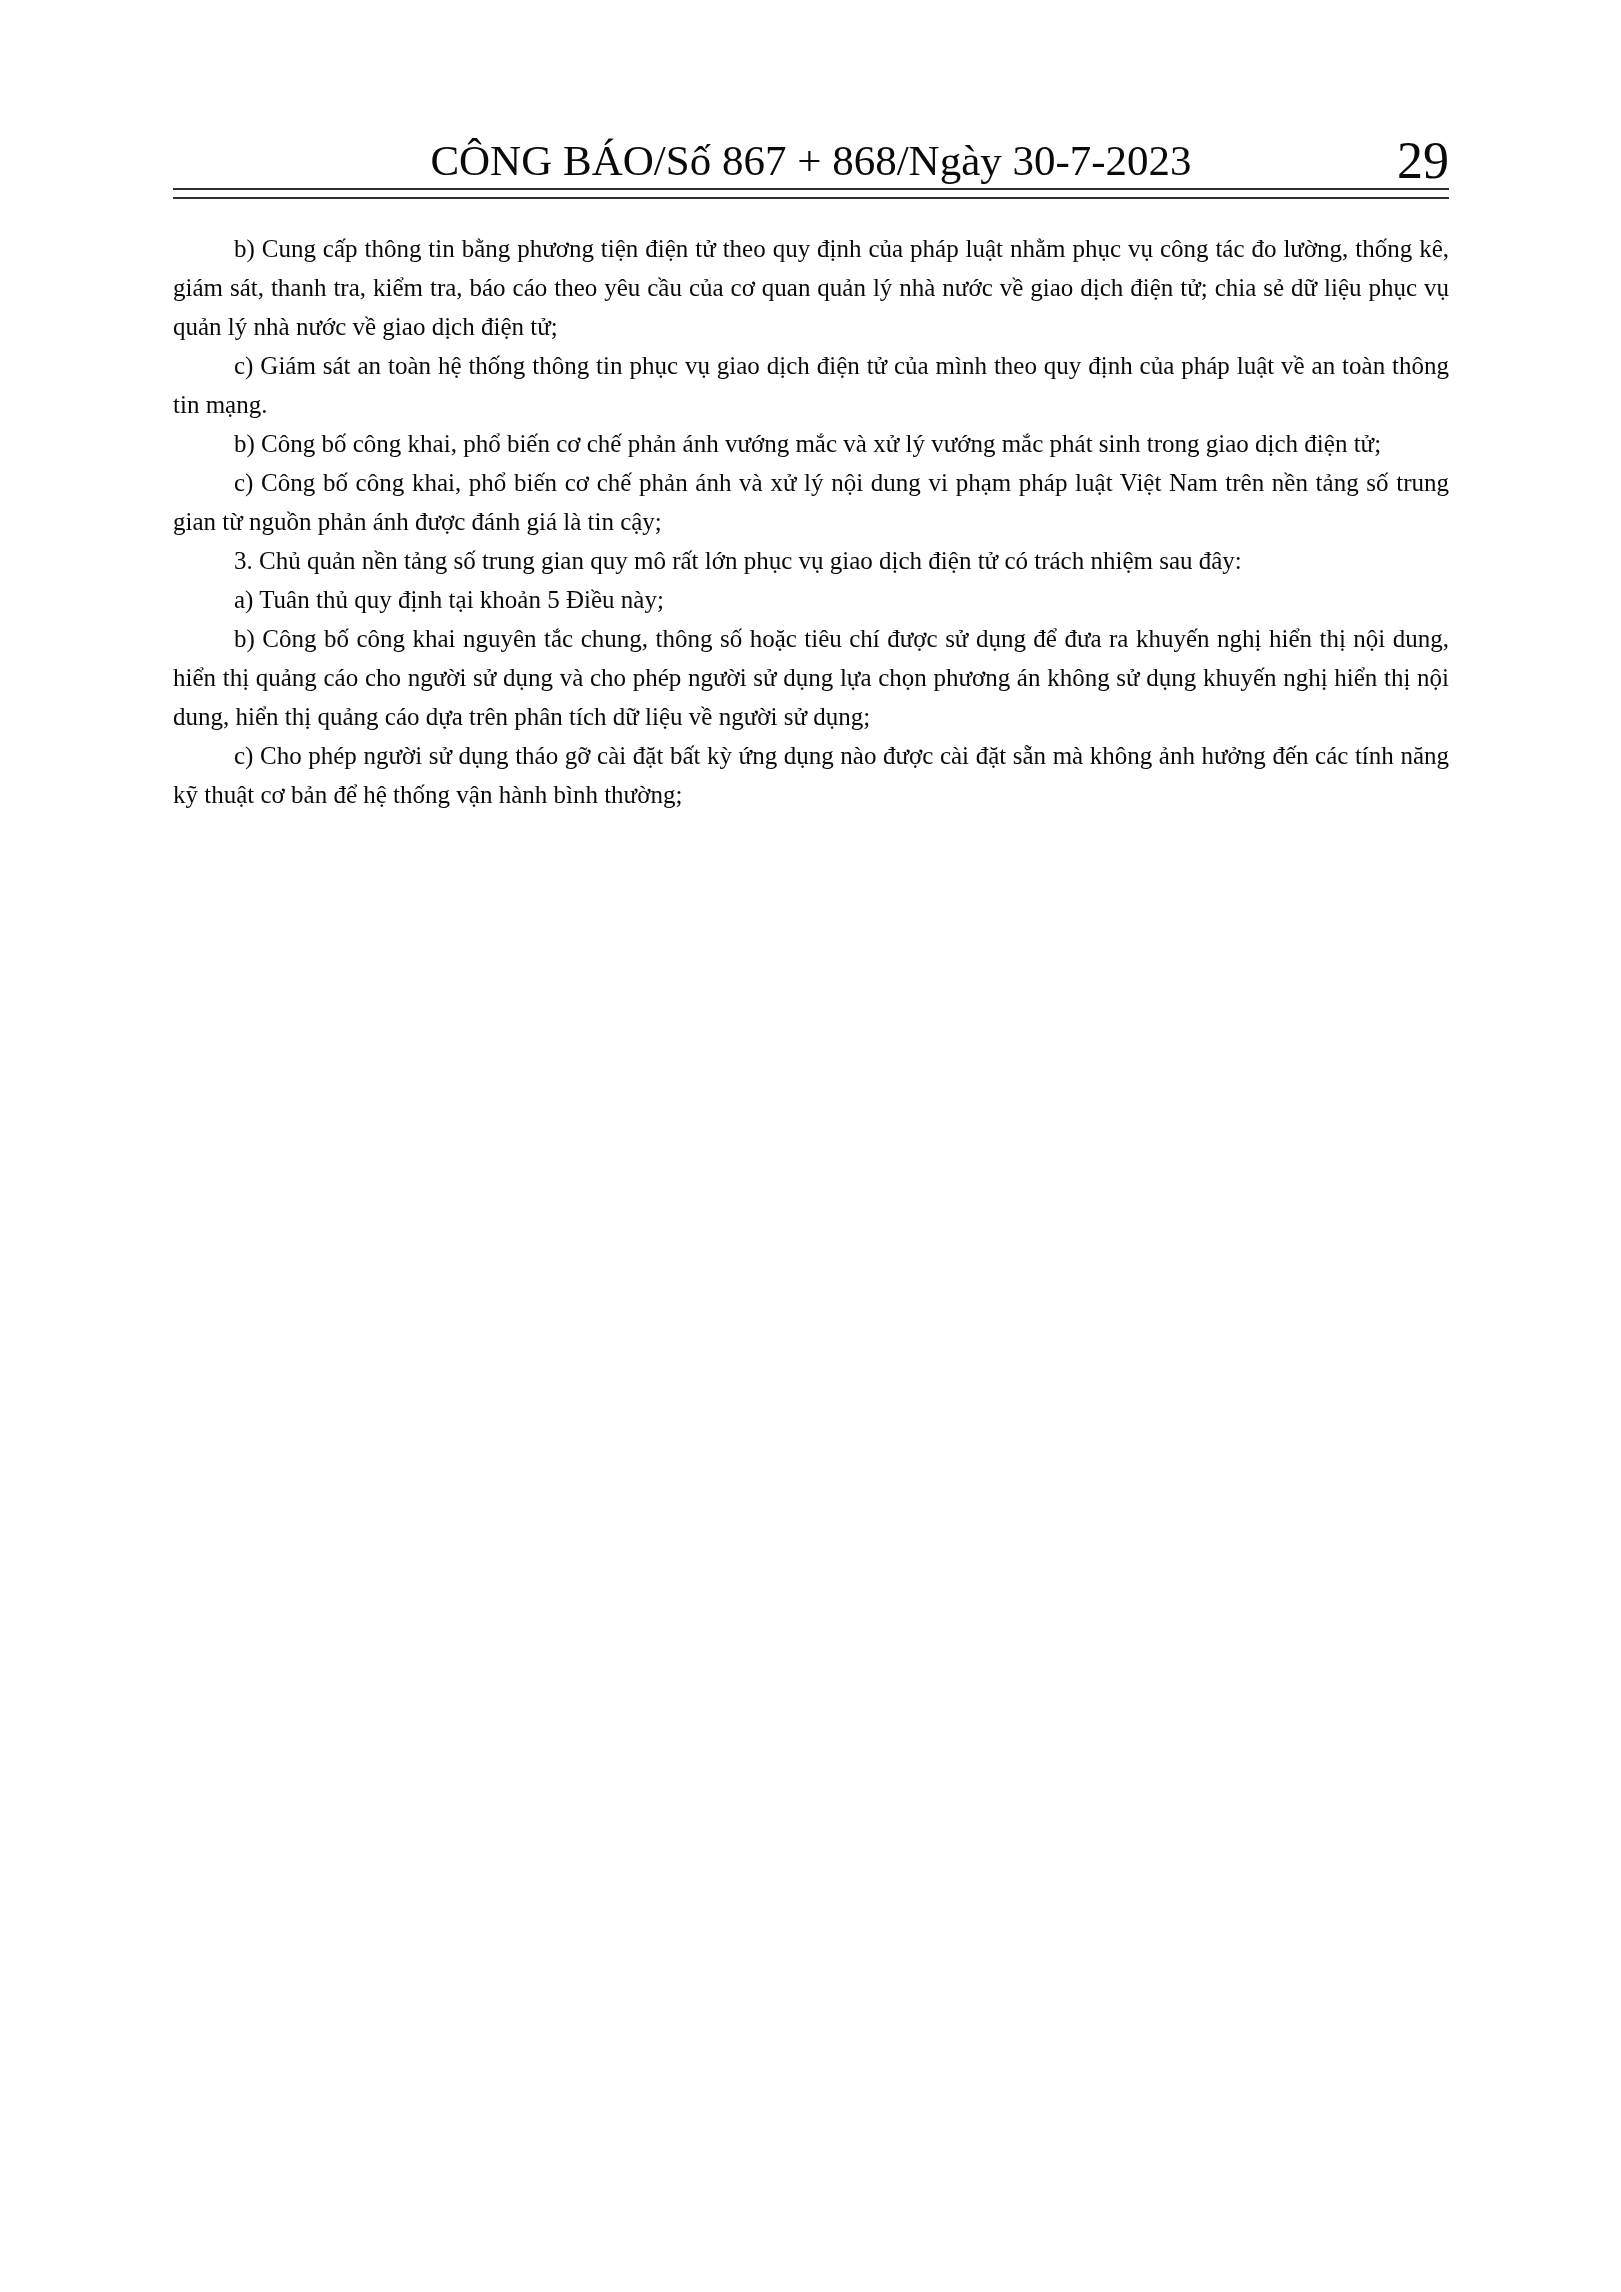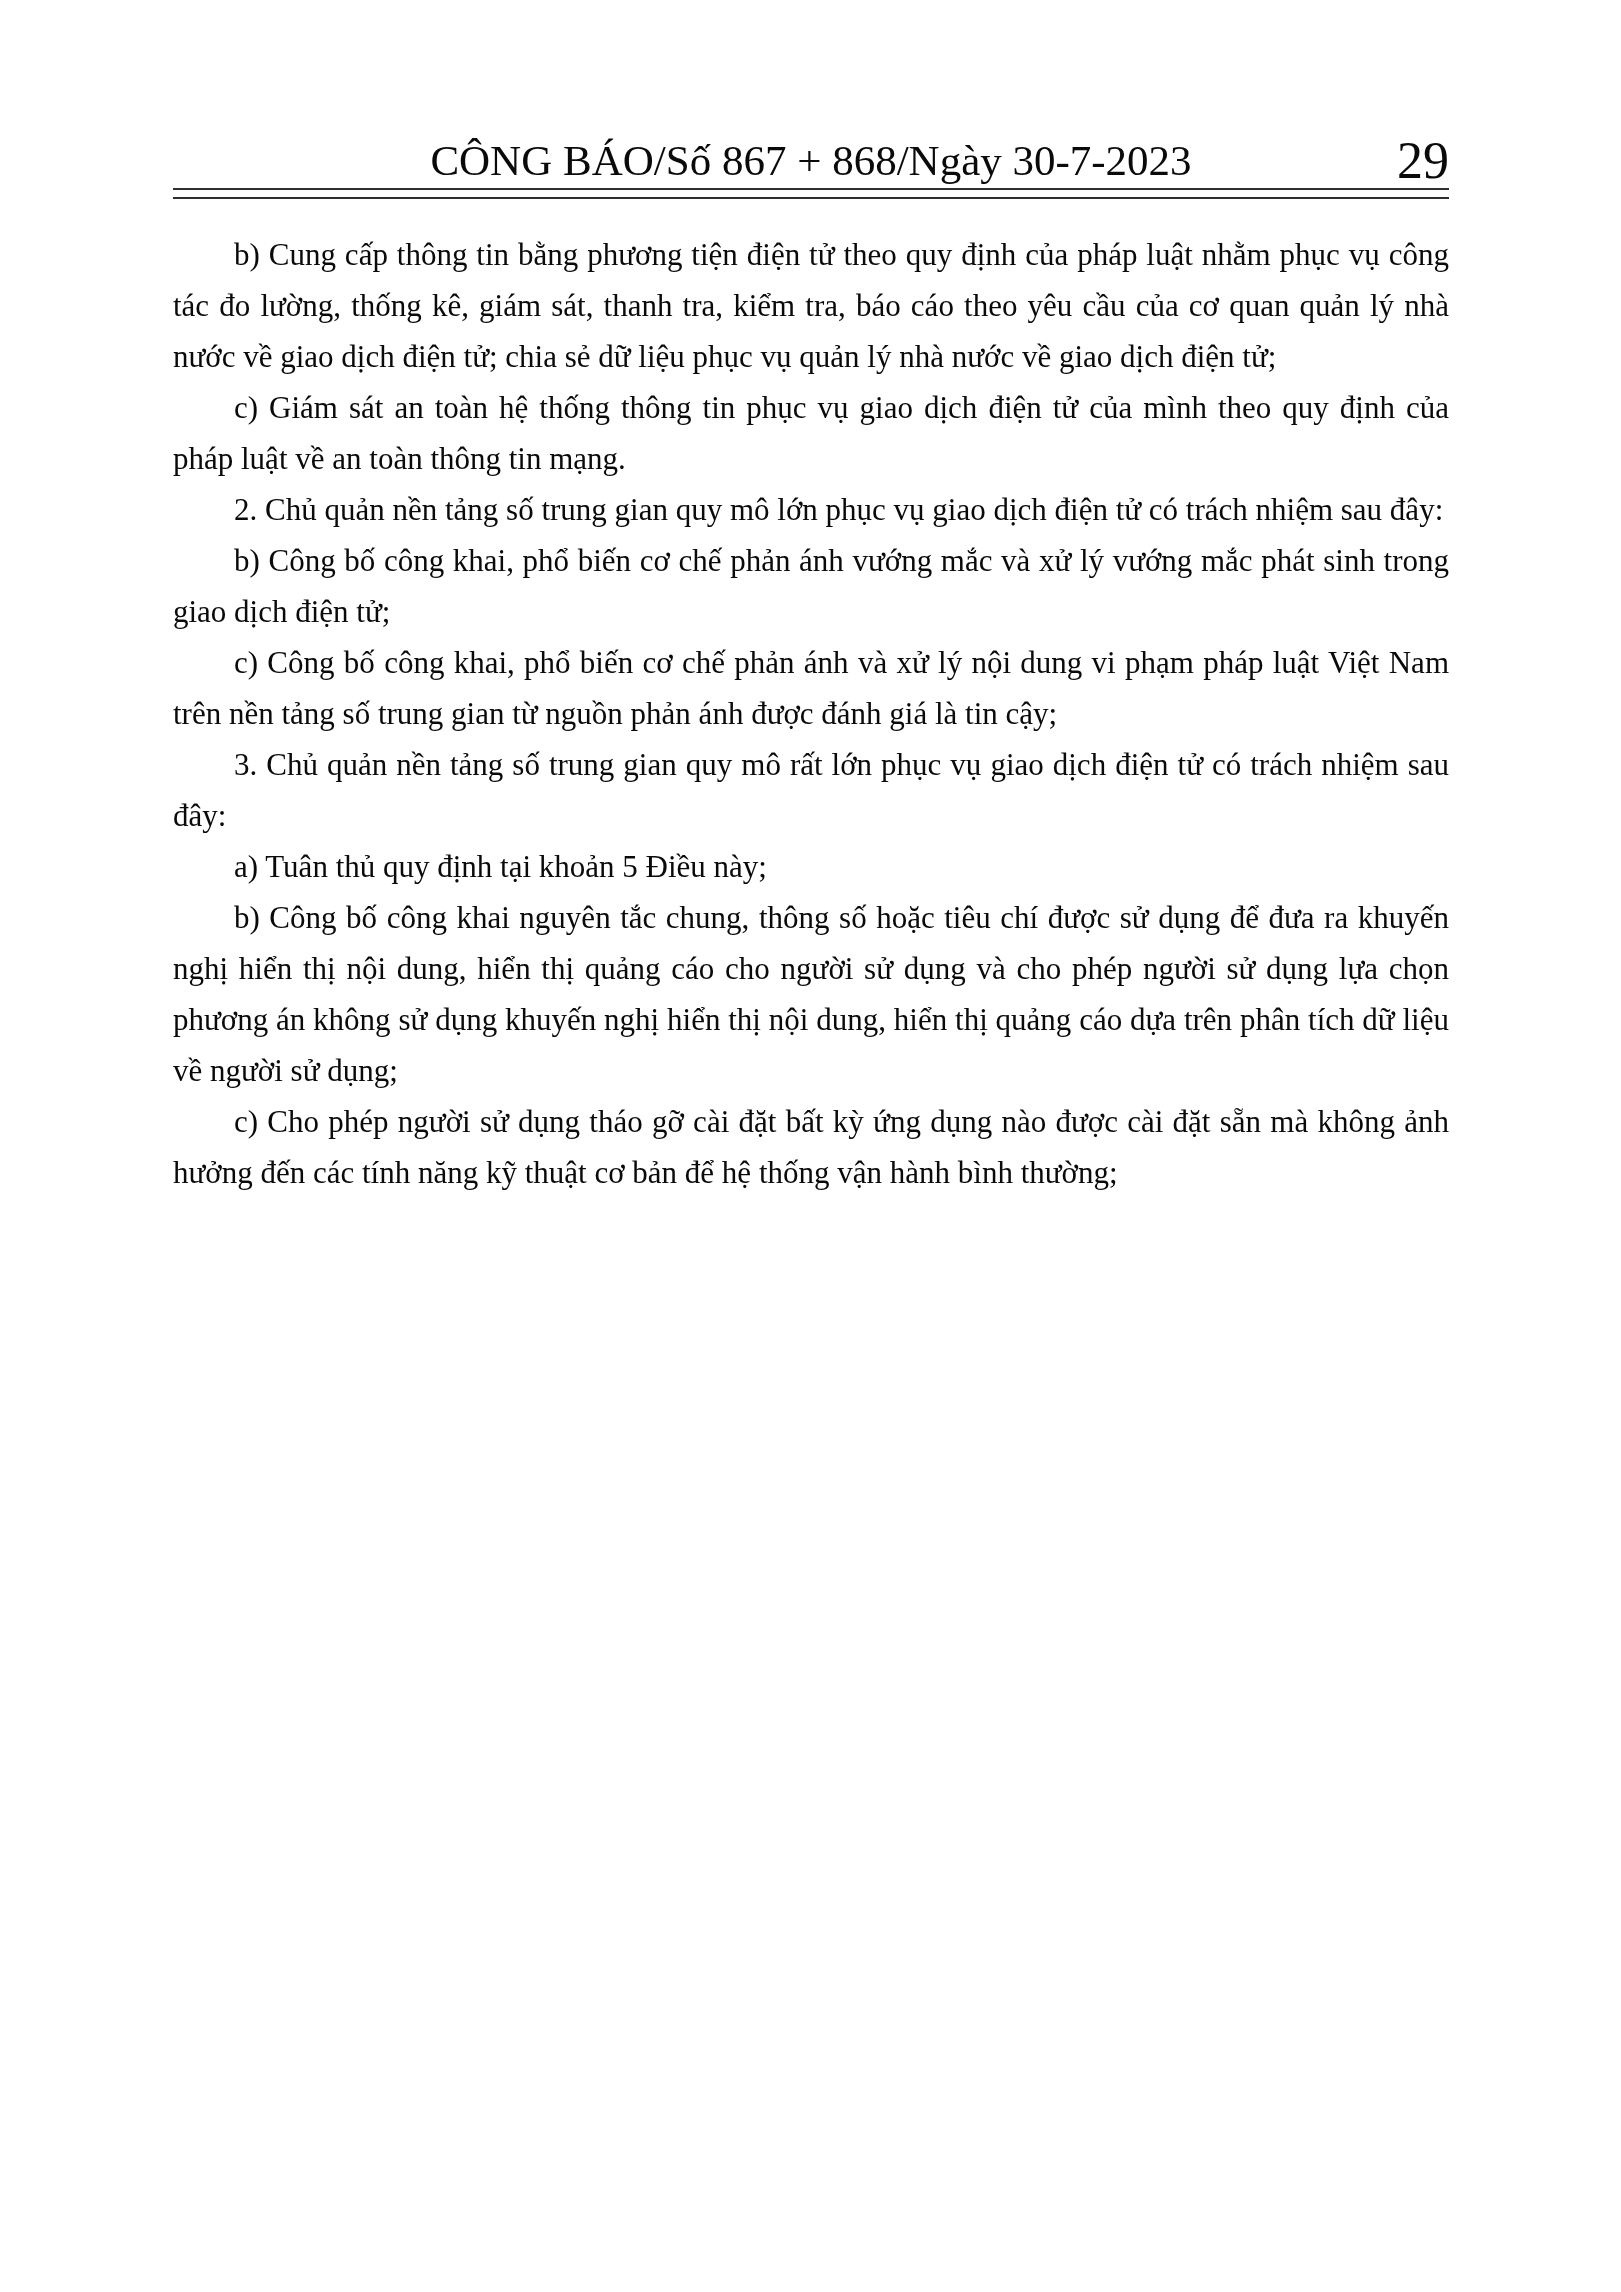--- a/index.html
+++ b/index.html
@@ -41,22 +41,22 @@
     height: 10.8px;
     box-sizing: border-box;
     border-top: 2.9px solid var(--rule-color, #2f2f2f);
     border-bottom: 2.9px solid var(--rule-color, #2f2f2f);
   }
   .content {
     position: absolute;
     top: 229px;
     left: 173px;
     width: 1276px;
-    font-size: 31px;
-    line-height: 51px;
+    font-size: 25px;
+    line-height: 39px;
     text-align: justify;
   }
   .content p {
     margin: 0;
     padding: 0;
     text-indent: 61px;
   }
 </style>
 </head>
 <body>
@@ -66,21 +66,20 @@
   <header class="header">
     <span>CÔNG BÁO/Số 867 + 868/Ngày 30-7-2023</span>
     <span class="page-number">29</span>
   </header>
 
   <div class="double-rule"></div>
 
   <main class="content">
     <p>b) Cung cấp thông tin bằng phương tiện điện tử theo quy định của pháp luật nhằm phục vụ công tác đo lường, thống kê, giám sát, thanh tra, kiểm tra, báo cáo theo yêu cầu của cơ quan quản lý nhà nước về giao dịch điện tử; chia sẻ dữ liệu phục vụ quản lý nhà nước về giao dịch điện tử;</p>
     <p>c) Giám sát an toàn hệ thống thông tin phục vụ giao dịch điện tử của mình theo quy định của pháp luật về an toàn thông tin mạng.</p>
-    <p>2. Chủ quản nền tảng số trung gian quy mô lớn phục vụ giao dịch điện tử có trách nhiệm sau đây:</p>
     <p>b) Công bố công khai, phổ biến cơ chế phản ánh vướng mắc và xử lý vướng mắc phát sinh trong giao dịch điện tử;</p>
     <p>c) Công bố công khai, phổ biến cơ chế phản ánh và xử lý nội dung vi phạm pháp luật Việt Nam trên nền tảng số trung gian từ nguồn phản ánh được đánh giá là tin cậy;</p>
     <p>3. Chủ quản nền tảng số trung gian quy mô rất lớn phục vụ giao dịch điện tử có trách nhiệm sau đây:</p>
     <p>a) Tuân thủ quy định tại khoản 5 Điều này;</p>
     <p>b) Công bố công khai nguyên tắc chung, thông số hoặc tiêu chí được sử dụng để đưa ra khuyến nghị hiển thị nội dung, hiển thị quảng cáo cho người sử dụng và cho phép người sử dụng lựa chọn phương án không sử dụng khuyến nghị hiển thị nội dung, hiển thị quảng cáo dựa trên phân tích dữ liệu về người sử dụng;</p>
     <p>c) Cho phép người sử dụng tháo gỡ cài đặt bất kỳ ứng dụng nào được cài đặt sẵn mà không ảnh hưởng đến các tính năng kỹ thuật cơ bản để hệ thống vận hành bình thường;</p>
   </main>
 
 </div>
 

